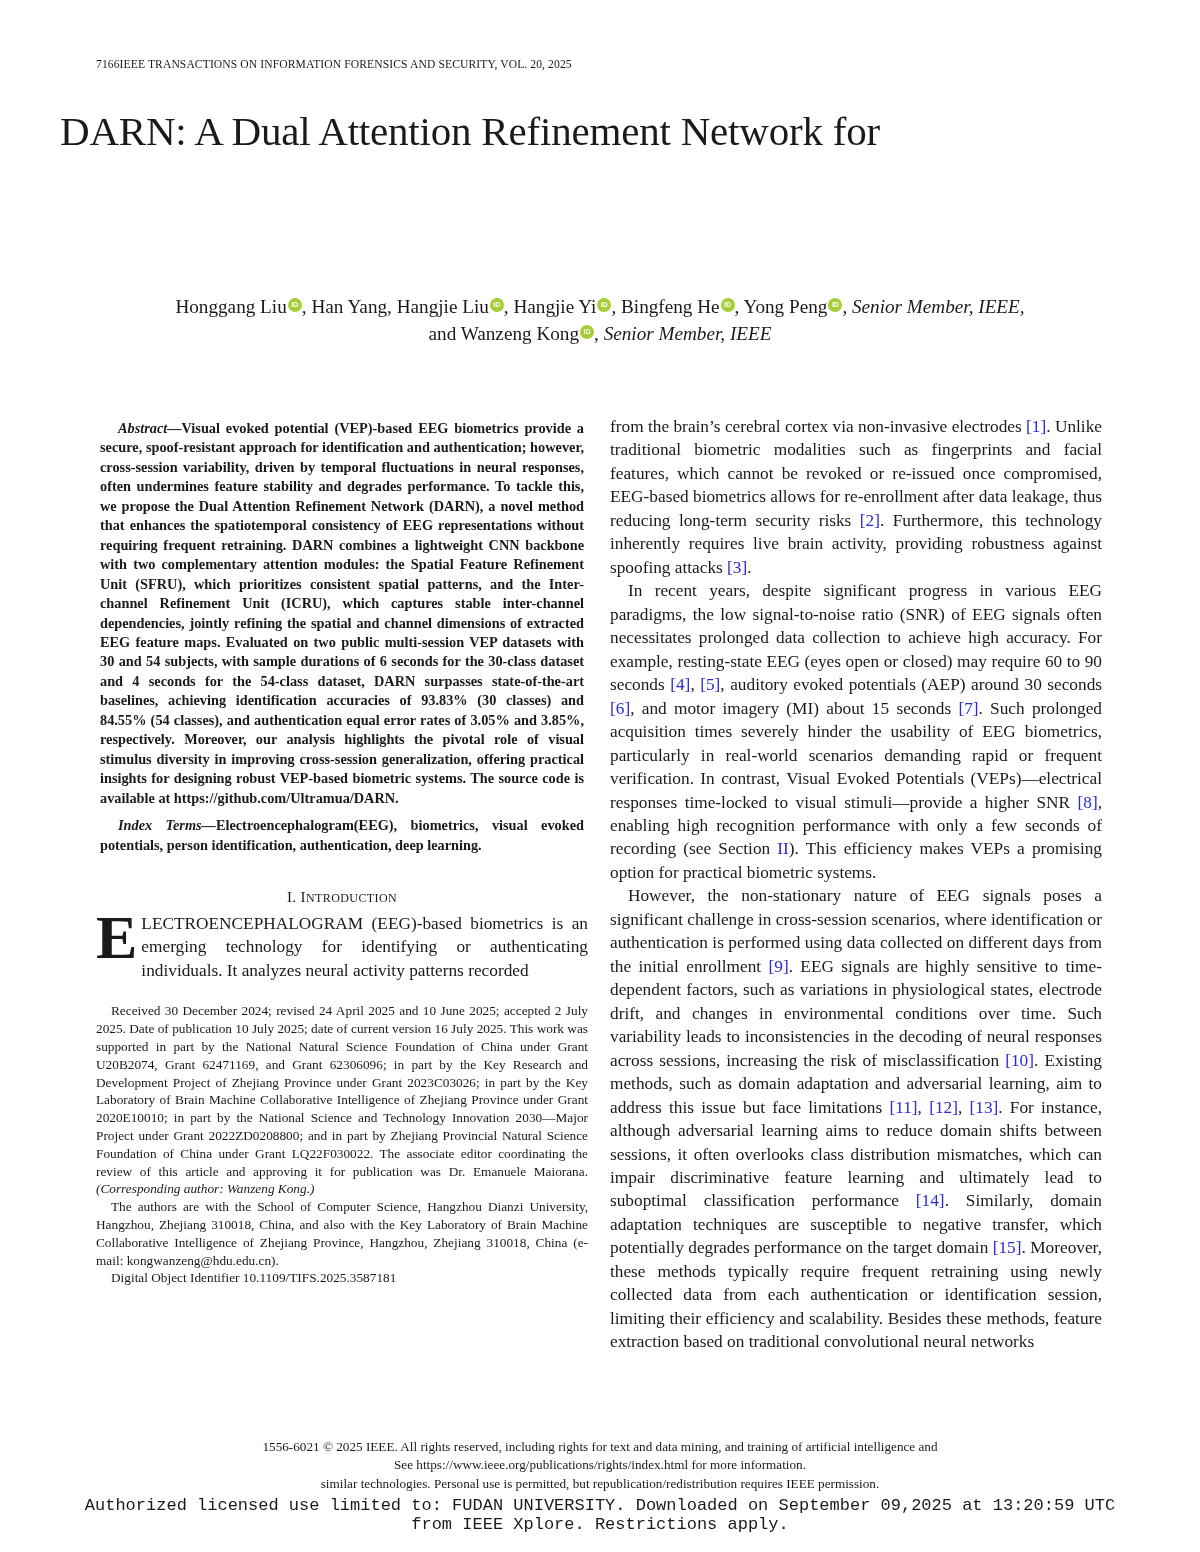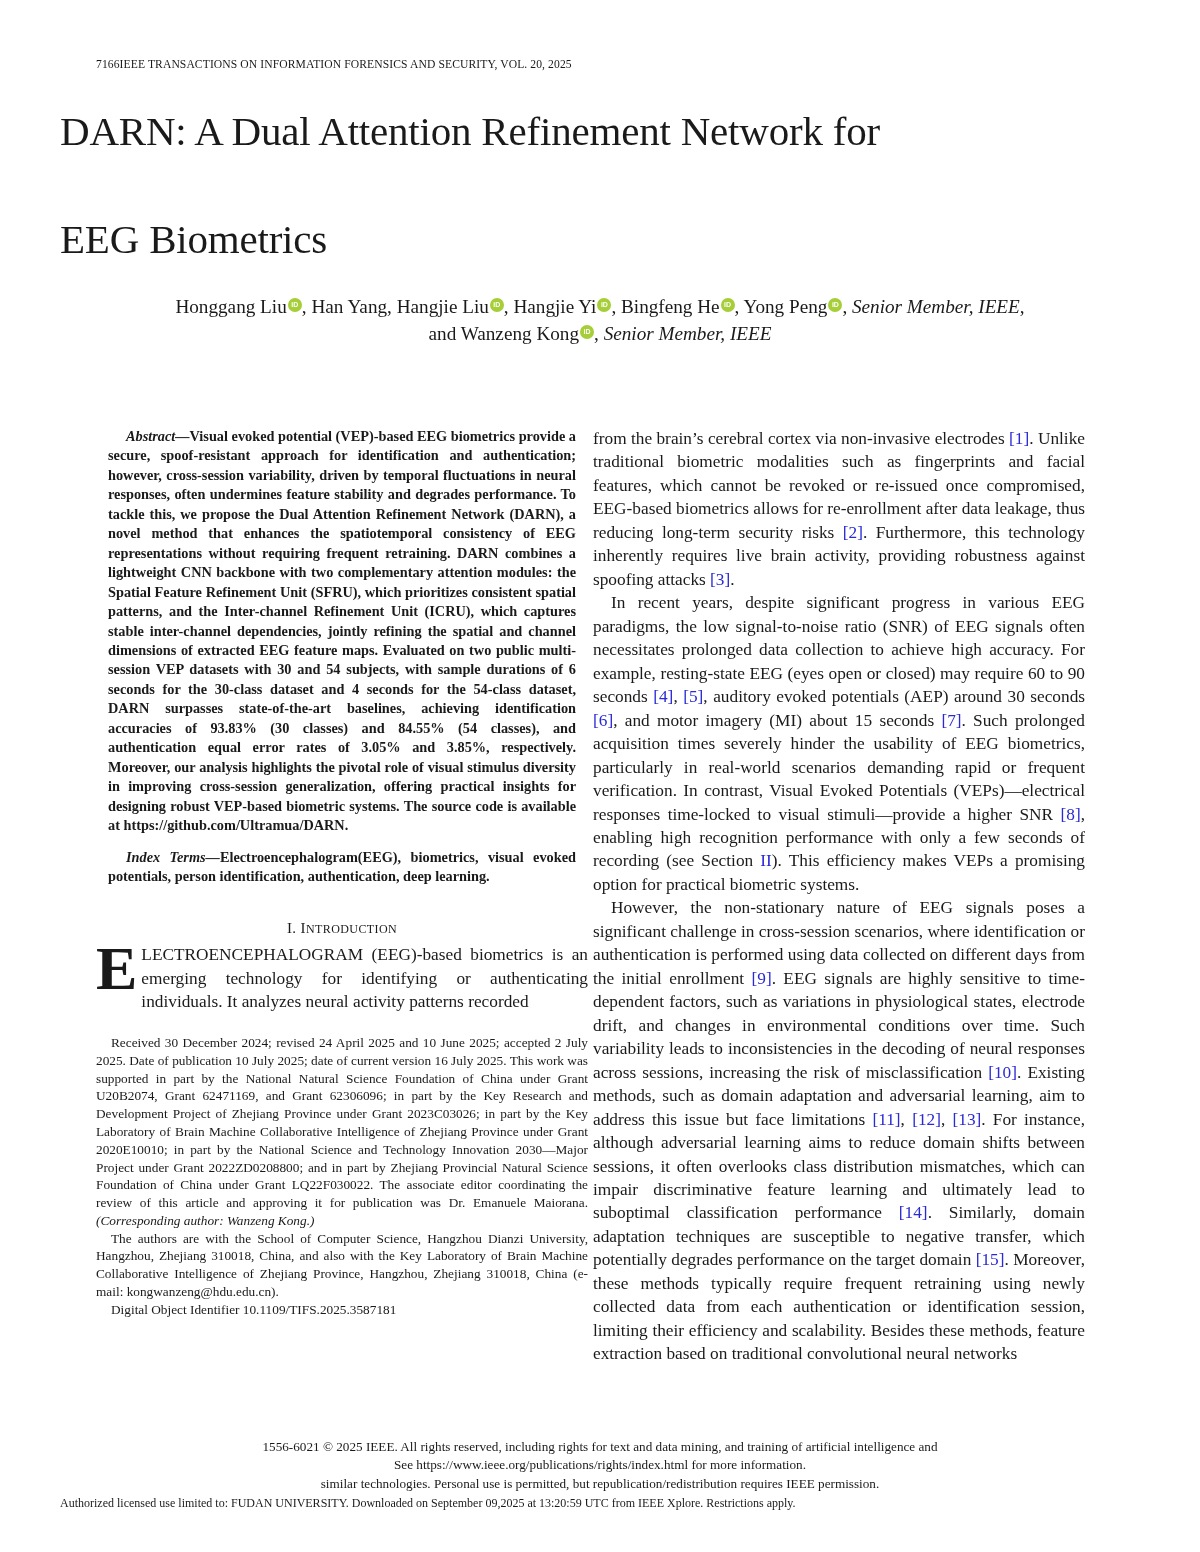--- a/index.html
+++ b/index.html
@@ -25,24 +25,24 @@
   .orcid {
     display: inline-block; width: 14px; height: 14px; border-radius: 50%;
     background: #a6ce39; color: #fff; font-family: "Liberation Sans", sans-serif;
     font-size: 7px; font-weight: bold; line-height: 14px; text-align: center;
     vertical-align: 6px; margin-left: 1px;
   }
   .affil { font-style: italic; }
 
   .col { position: absolute; top: 415px; width: 492px; text-align: justify; }
   .col-left { left: 96px; }
-  .col-right { left: 593px; margin-top: 12px; }
+  .col-right { left: 610px; }
 
   .abstract, .index-terms {
-    font-weight: bold; font-size: 14.3px; line-height: 19.45px; margin: 12px;
+    font-weight: bold; font-size: 14.3px; line-height: 19.45px; margin: 4px;
     text-indent: 18px; hyphens: manual;
   }
   .abstract .lead, .index-terms .lead { font-style: italic; font-weight: bold; }
   .index-terms { margin-top: 8px; }
 
   .section-heading {
     text-align: center; font-size: 15px; margin: 34px 0 6px 0; font-weight: normal;
     letter-spacing: 0.4px;
   }
   .section-heading .sc { font-size: 12px; }
@@ -60,36 +60,35 @@
   .body-p { font-size: 17.3px; line-height: 23.47px; margin: 0; text-indent: 18px; }
   .body-p.first { text-indent: 0; }
   .cite { color: #2a2ad4; }
 
   .copyright {
     position: absolute; top: 1438px; left: 100px; right: 100px;
     text-align: center; font-size: 13.2px; line-height: 18.3px;
   }
   .copyright p { margin: 0; }
   .download-note {
-    position: absolute; top: 1496px; left: 60px; right: 60px; text-align: left;
-    font-family: Liberation Serif, serif; font-size: 12px;
+    position: absolute; top: 1496px; left: 60px; right: 60px; text-align: center;
+    font-family: Liberation Mono, monospace; font-size: 17px;
   }
 </style>
 </head>
 <body>
 
 <div class="running-head">
   <span>7166</span>
   <span>IEEE TRANSACTIONS ON INFORMATION FORENSICS AND SECURITY, VOL. 20, 2025</span>
 </div>
 
 <h1 class="title">
   <span>DARN: A Dual Attention Refinement Network for</span><br>
   <br>
-  <span>EEG Biometrics</span>
 </h1>
 
 <div class="authors">
   <span class="author"><span>Honggang Liu</span><span class="orcid">iD</span></span><span>, </span>
   <span class="author"><span>Han Yang</span></span><span>, </span>
   <span class="author"><span>Hangjie Liu</span><span class="orcid">iD</span></span><span>, </span>
   <span class="author"><span>Hangjie Yi</span><span class="orcid">iD</span></span><span>, </span>
   <span class="author"><span>Bingfeng He</span><span class="orcid">iD</span></span><span>, </span>
   <span class="author"><span>Yong Peng</span><span class="orcid">iD</span></span><span>, </span><span class="affil">Senior Member, IEEE</span>,<br>
   <span class="author"><span>and Wanzeng Kong</span><span class="orcid">iD</span></span><span>, </span><span class="affil">Senior Member, IEEE</span>

